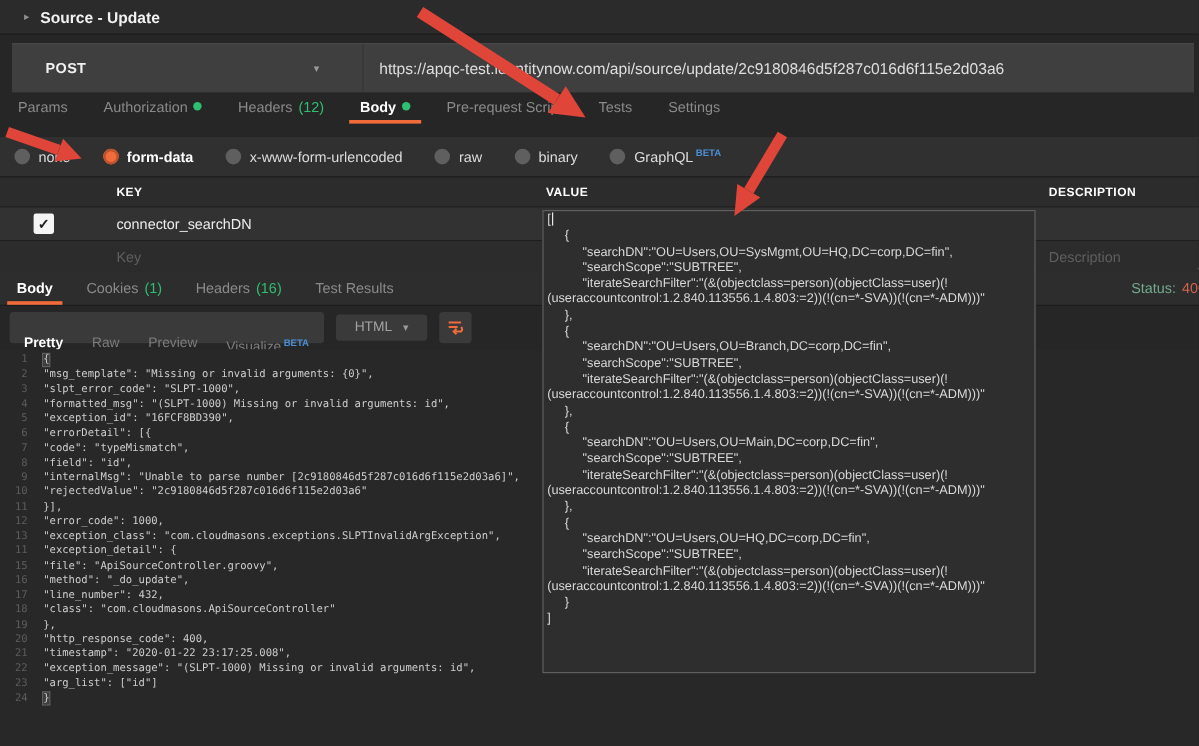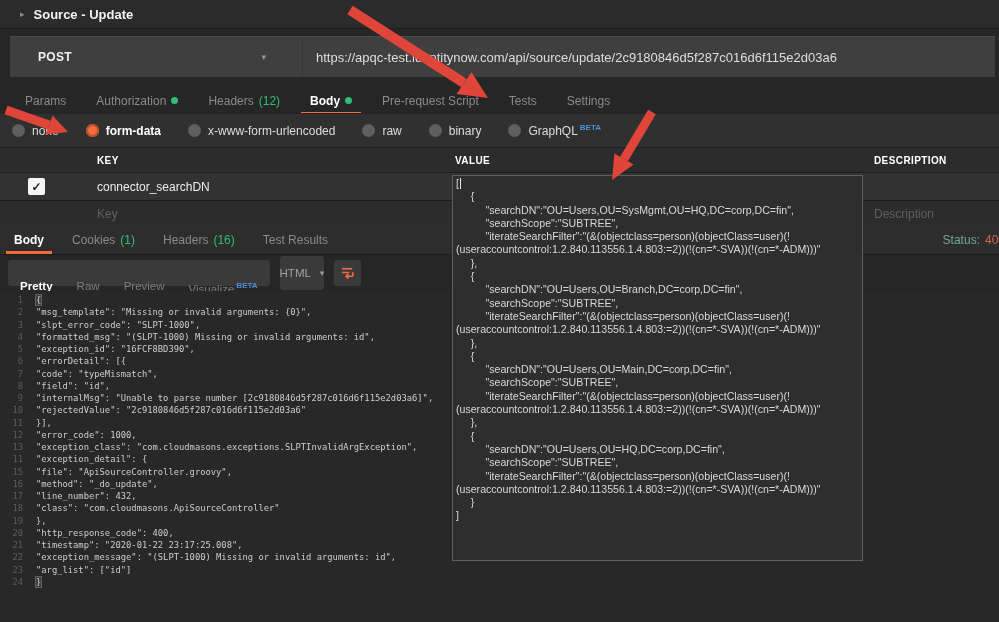--- a/index.html
+++ b/index.html
@@ -13,21 +13,21 @@
   .title{color:#f2f2f2;font-weight:bold;font-size:13px}
 
   
   .url-row{position:absolute;left:10px;right:4px;top:36px;height:41px;background:#3f3f3f;display:flex;align-items:center;border-top:1px solid #4a4a4a}
   .method{width:293px;height:100%;display:flex;align-items:center;justify-content:space-between;padding:0 36px 0 28px;border-right:1px solid #353535;cursor:pointer}
   .method-label{color:#f0f0f0;font-size:12px;font-weight:bold;letter-spacing:.3px}
   .chev{color:#9a9a9a;font-size:9px}
   .url-text{padding-left:13px;font-size:13px;color:#dedede;white-space:nowrap;overflow:hidden}
 
   
-  .req-tabs{position:absolute;left:0;top:88px;height:25px;display:flex;padding-left:10px}
+  .req-tabs{position:absolute;left:0;top:76px;height:25px;display:flex;padding-left:0}
   .tab{position:relative;display:flex;align-items:center;gap:5px;padding:0 15px;font-size:12px;color:#8a8a8a;cursor:pointer}
   .tab .tlbl{white-space:nowrap}
   .tab.active .tlbl{color:#fff;font-weight:bold}
   .tab.active::after{content:"";position:absolute;left:6px;right:6px;bottom:-2px;height:3px;background:#f26b3a}
   .cnt{color:#2fbf71;font-size:12px}
   .gdot{width:7px;height:7px;border-radius:50%;background:#2fbf71;display:inline-block}
 
   
   .mode-row{position:absolute;left:0;right:0;top:113px;height:34px;background:#303030;display:flex;align-items:center;padding-left:12px;gap:27px;border-top:1px solid #242424}
   .mode{display:flex;align-items:center;gap:7px;cursor:pointer}
@@ -55,21 +55,21 @@
   .resp-meta .tab.active::after{bottom:0;height:3px}
   .status{position:absolute;right:-6px;top:0;bottom:0;display:flex;align-items:center;gap:5px;font-size:12px;white-space:nowrap}
   .status .slbl{color:#73a98e}
   .status .sval{color:#d0634c}
 
   
   .view-bar{position:absolute;left:0;right:0;top:255px;height:35px;display:flex;align-items:center;padding-left:8px}
   .seg{display:flex;background:#3a3a3a;border-radius:3px;height:26px;align-items:center}
   .seg .vtab{padding:16px 12px;font-size:11.5px;color:#7d7d7d;height:19px;line-height:26px;cursor:pointer;white-space:nowrap}
   .seg .vtab.active{color:#fff;font-weight:bold}
-  .html-btn{margin-left:10px;height:34px;background:#3a3a3a;border-radius:3px;display:flex;align-items:center;gap:9px;padding:0 0;cursor:pointer}
+  .html-btn{margin-left:10px;height:22px;background:#3a3a3a;border-radius:3px;display:flex;align-items:center;gap:9px;padding:0 16px;cursor:pointer}
   .html-btn .hlbl{font-size:11.5px;color:#a2a2a2}
   .icon-btn{margin-left:10px;width:27px;height:26px;background:#3a3a3a;border-radius:3px;display:flex;align-items:center;justify-content:center;cursor:pointer}
 
   
   .code{position:absolute;left:0;right:0;top:291px;bottom:0;background:#282828;padding-top:3px}
   .cl{display:flex;height:12.26px;align-items:center}
   .ln{width:36px;text-align:right;padding-right:13px;color:#5c5c5c;font:8.8px "DejaVu Sans Mono",monospace;flex:none}
   .cc{color:#cdcdcd;font:8.8px "DejaVu Sans Mono",monospace;white-space:pre}
   .cc.hl{background:#3e3e3e;outline:1px solid #606060}
 

